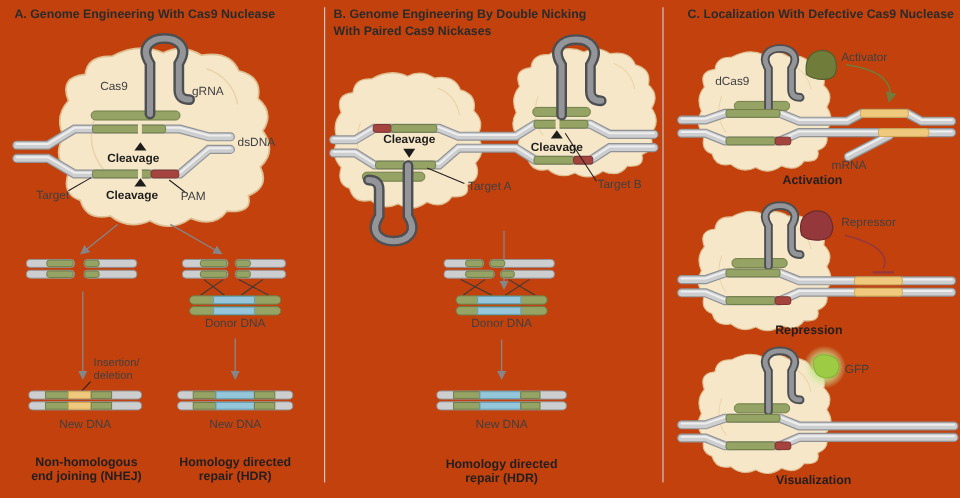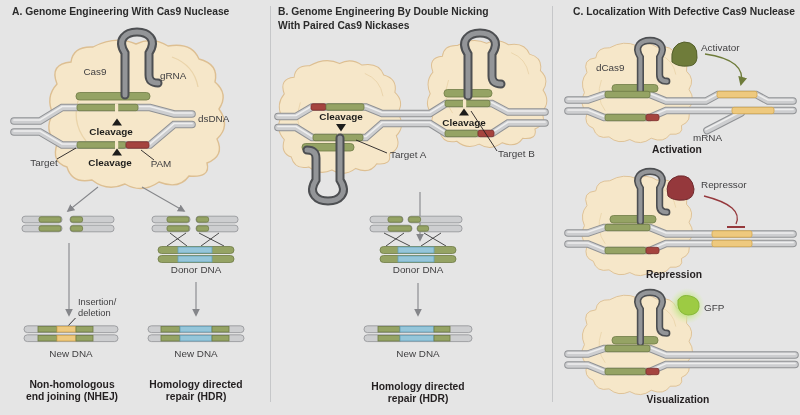--- a/index.html
+++ b/index.html
@@ -1,16 +1,16 @@
 <!DOCTYPE html>
 <html><head>
 <meta charset="utf-8">
 <style>
   html,body{margin:0;padding:0;background:#ffffff}
-  #fig{position:relative;width:800px;height:415px;background:#e5e5e5;font-family:"Liberation Sans",sans-serif}
+  #fig{position:relative;width:800px;height:415px;background:#c2410c;font-family:"Liberation Sans",sans-serif}
   svg{display:block}
   .title{font:bold 10.3px "Liberation Sans",sans-serif;fill:#2b2b2b}
   .lbl{font:9.9px "Liberation Sans",sans-serif;fill:#414042}
   .sm{font:9.3px "Liberation Sans",sans-serif;fill:#414042}
   .cleav{font:bold 9.9px "Liberation Sans",sans-serif;fill:#1d1d1b}
   .cap{font:bold 10.3px "Liberation Sans",sans-serif;fill:#231f20;text-anchor:middle}
   .mid{text-anchor:middle}
   .tO{fill:none;stroke:#909295;stroke-width:7.6;stroke-linecap:round}
   .tI{fill:none;stroke:#cdced0;stroke-width:5.6;stroke-linecap:round}
   .tH{fill:none;stroke:#eeeeee;stroke-width:1.7;stroke-linecap:round}

